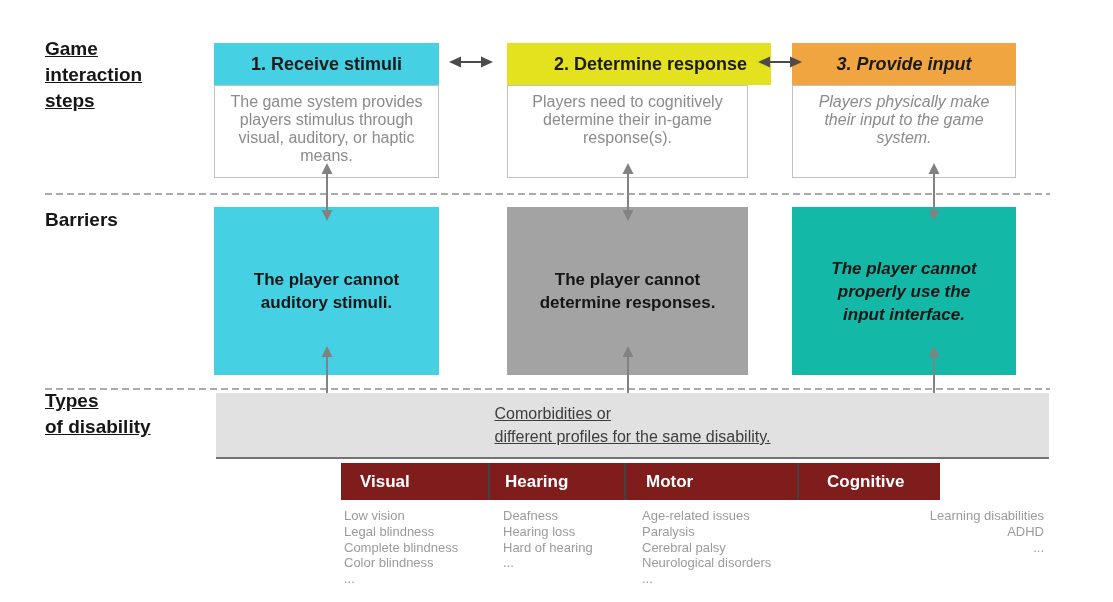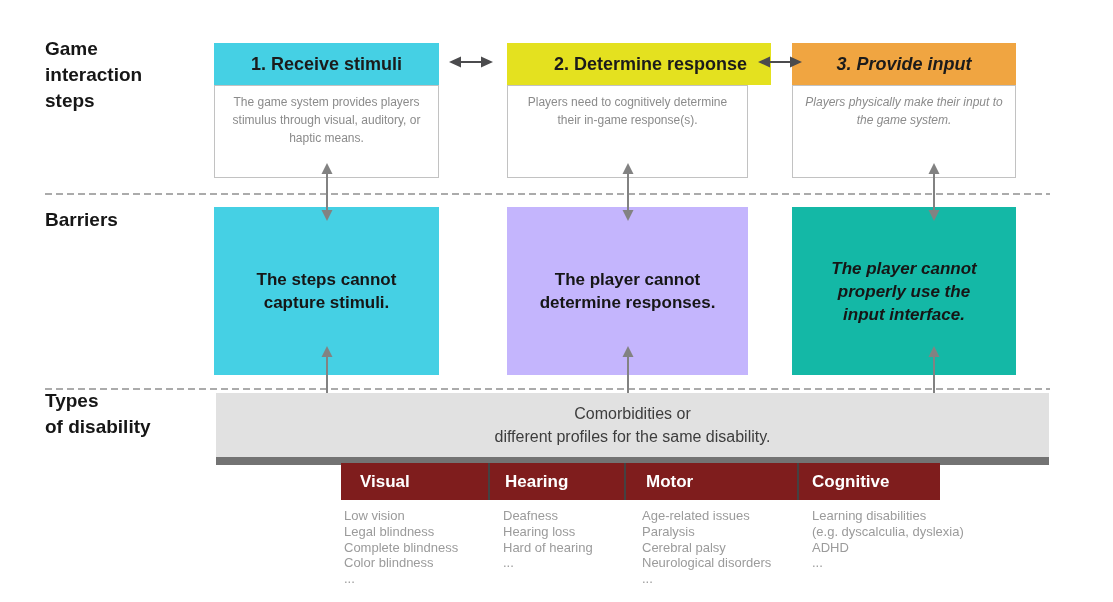--- a/index.html
+++ b/index.html
@@ -1,21 +1,21 @@
 <!DOCTYPE html>
 <html><head>
 <meta charset="utf-8">
 <style>
   html,body{margin:0;padding:0;background:#ffffff;}
   .canvas{
     position:relative;width:1113px;height:602px;background:#ffffff;overflow:hidden;
     font-family:"Liberation Sans","DejaVu Sans",sans-serif;color:#1b1b1b;
   }
   .abs{position:absolute;}
-  .preline{white-space:pre-line;}
+  .preline{white-space:pre-line;text-decoration:underline;}
 
   
   .row-label{font-weight:bold;font-size:19px;line-height:26px;color:#161616;}
   .lbl-steps{left:45px;top:36px;}
   .lbl-barriers{left:45px;top:207px;}
   .lbl-types{left:45px;top:388px;}
 
   
   .dash{left:45px;width:1005px;height:2px;
     background:repeating-linear-gradient(90deg,#ABABAB 0 7px,transparent 7px 11px);}
@@ -23,74 +23,74 @@
   .dash2{top:388px;}
 
   
   .c1{left:214px;width:225px;}
   .c2{left:507px;width:241px;padding-left:23px;}
   .c3{left:792px;width:224px;font-style:italic;}
 
   .step-header{top:43px;height:42px;display:flex;align-items:center;justify-content:center;
     font-weight:bold;font-size:18px;color:#1b1b1b;}
   .step-desc{top:85px;height:93px;box-sizing:border-box;background:#ffffff;
-    border:1px solid #C2C2C2;color:#8B8B8B;font-size:12px;line-height:18px;
+    border:1px solid #C2C2C2;color:#8B8B8B;font-size:16px;line-height:18px;
     display:flex;align-items:flex-start;justify-content:center;text-align:center;
     padding:7px 12px 0 12px;}
   .barrier-box{top:207px;height:168px;box-sizing:border-box;display:flex;align-items:center;
     justify-content:center;text-align:center;font-weight:bold;font-size:17px;line-height:23px;
     color:#161616;padding:0 28px;}
 
   
   .arrow{pointer-events:none;}
 
   
   .comorb{left:216px;top:393px;width:833px;height:64px;background:#E1E1E1;
-    border-bottom:8px solid #737373;display:flex;align-items:center;justify-content:center;
-    text-align:center;font-size:16px;line-height:23px;color:#3D3D3D;}
+    border-bottom:2px solid #737373;display:flex;align-items:center;justify-content:center;
+    text-align:left;font-size:16px;line-height:23px;color:#3D3D3D;}
 
   
   .catbar{left:341px;top:463px;width:599px;height:37px;background:#7f1d1d;display:flex;}
   .catcell{box-sizing:border-box;height:37px;line-height:37px;color:#ffffff;
     font-weight:bold;font-size:17px;}
   .catcell.sep{border-left:2px solid #454142;}
   .cat-visual{width:147px;padding-left:19px;}
   .cat-hearing{width:136px;padding-left:15px;}
   .cat-motor{width:173px;padding-left:20px;}
-  .cat-cognitive{width:143px;padding-left:13px;}
+  .cat-cognitive{width:143px;padding-left:28px;}
 
   
   .dlist{top:508px;font-size:13px;line-height:15.8px;color:#9B9B9B;}
   .dl1{left:344px;width:150px;}
   .dl2{left:503px;width:135px;}
   .dl3{left:642px;width:165px;}
-  .dl4{left:812px;width:185px;}
+  .dl4{left:859px;width:185px;text-align:right;}
 </style>
 </head>
 <body>
 
 <div class="canvas">
 
   <div class="abs row-label preline lbl-steps">Game
 interaction
 steps</div>
   <div class="abs row-label lbl-barriers">Barriers</div>
   <div class="abs row-label preline lbl-types">Types
 of disability</div>
 
   <div class="abs dash dash1"></div>
   <div class="abs dash dash2"></div>
 
   <div class="abs step-header c1" style="background-color: rgb(69, 208, 228);">1. Receive stimuli</div>
   <div class="abs step-desc c1">The game system provides players stimulus through visual, auditory, or haptic means.</div>
-  <div class="abs barrier-box c1" style="background-color: rgb(69, 208, 228);">The steps cannot capture stimuli.</div>
+  <div class="abs barrier-box c1" style="background-color: rgb(69, 208, 228);">The player cannot auditory stimuli.</div>
 
   <div class="abs step-header c2" style="background-color: rgb(228, 225, 31);">2. Determine response</div>
   <div class="abs step-desc c2">Players need to cognitively determine their in-game response(s).</div>
-  <div class="abs barrier-box c2" style="background-color: #c4b5fd;">The player cannot determine responses.</div>
+  <div class="abs barrier-box c2" style="background-color: #a3a3a3;">The player cannot determine responses.</div>
 
   <div class="abs step-header c3" style="background-color: rgb(240, 165, 65);">3. Provide input</div>
   <div class="abs step-desc c3">Players physically make their input to the game system.</div>
   <div class="abs barrier-box c3" style="background-color: #14b8a6;">The player cannot properly use the input interface.</div>
 
   <svg class="abs arrow" style="left:449px;top:54px;" width="44" height="16" viewBox="0 0 44 16">
     <line x1="10" y1="8" x2="34" y2="8" stroke="#4B4B4D" stroke-width="2"></line>
     <polygon points="0,8 12,2.5 12,13.5" fill="#4B4B4D"></polygon>
     <polygon points="44,8 32,2.5 32,13.5" fill="#4B4B4D"></polygon>
   </svg>
@@ -157,18 +157,17 @@
   </div>
   <div class="abs dlist dl3">
     <div>Age-related issues</div>
     <div>Paralysis</div>
     <div>Cerebral palsy</div>
     <div>Neurological disorders</div>
     <div>...</div>
   </div>
   <div class="abs dlist dl4">
     <div>Learning disabilities</div>
-    <div>(e.g. dyscalculia, dyslexia)</div>
     <div>ADHD</div>
     <div>...</div>
   </div>
 
 </div>
 
 </body></html>

